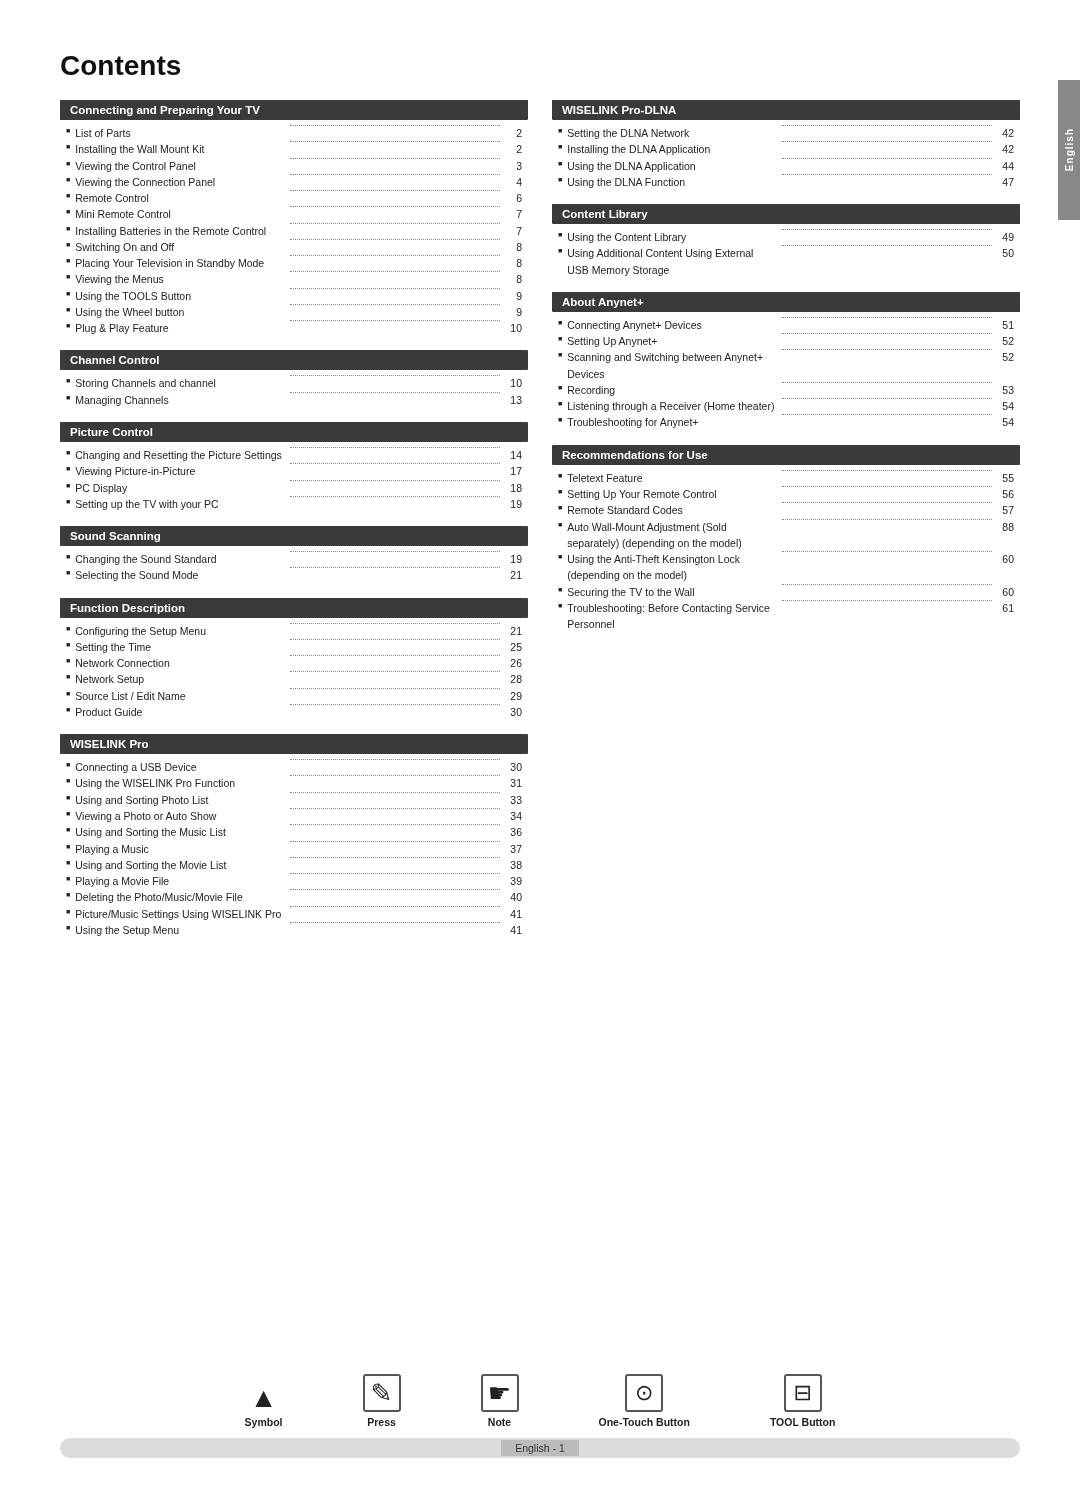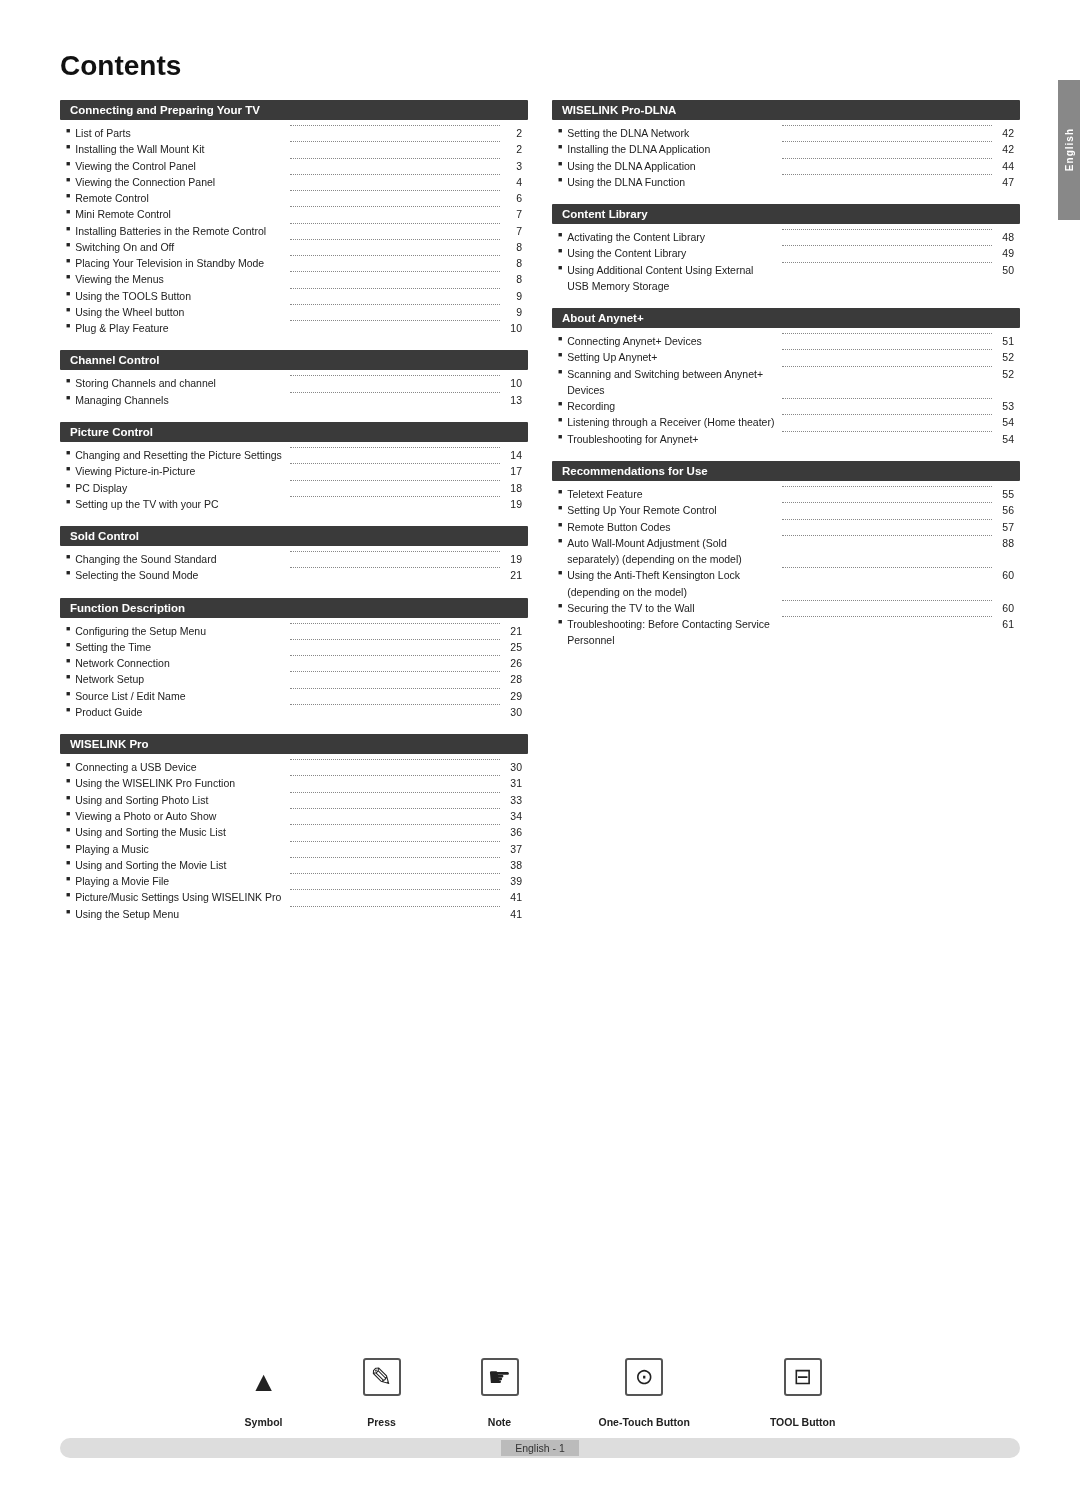--- a/index.html
+++ b/index.html
@@ -134,21 +134,20 @@
       gap: 4px;
       font-size: 10.5px;
     }
     .symbol-icon {
       font-size: 28px;
       line-height: 1;
     }
     .symbol-label {
       font-weight: bold;
       font-size: 10.5px;
-      margin-top: 16px;
     }
     .footer-page {
       text-align: center;
       font-size: 10.5px;
       color: #333;
       background: #ddd;
       display: inline-block;
       padding: 2px 12px;
       margin: 0 auto;
       display: flex;
@@ -279,21 +278,21 @@
               <span class="item-page">18</span>
             </li>
             <li>
               <span class="item-text">Setting up the TV with your PC</span>
               <span class="item-dots"></span>
               <span class="item-page">19</span>
             </li>
           </ul>
         </div>
         <div class="section">
-          <div class="section-header">Sold Control</div>
+          <div class="section-header">Sound Scanning</div>
           <ul class="section-items">
             <li>
               <span class="item-text">Changing the Sound Standard</span>
               <span class="item-dots"></span>
               <span class="item-page">19</span>
             </li>
             <li>
               <span class="item-text">Selecting the Sound Mode</span>
               <span class="item-dots"></span>
               <span class="item-page">21</span>
@@ -372,20 +371,25 @@
               <span class="item-text">Using and Sorting the Movie List</span>
               <span class="item-dots"></span>
               <span class="item-page">38</span>
             </li>
             <li>
               <span class="item-text">Playing a Movie File</span>
               <span class="item-dots"></span>
               <span class="item-page">39</span>
             </li>
             <li>
+              <span class="item-text">Deleting the Photo/Music/Movie File</span>
+              <span class="item-dots"></span>
+              <span class="item-page">40</span>
+            </li>
+            <li>
               <span class="item-text">Picture/Music Settings Using WISELINK Pro</span>
               <span class="item-dots"></span>
               <span class="item-page">41</span>
             </li>
             <li>
               <span class="item-text">Using the Setup Menu</span>
               <span class="item-dots"></span>
               <span class="item-page">41</span>
             </li>
           </ul>
@@ -415,25 +419,20 @@
               <span class="item-text">Using the DLNA Function</span>
               <span class="item-dots"></span>
               <span class="item-page">47</span>
             </li>
           </ul>
         </div>
         <div class="section">
           <div class="section-header">Content Library</div>
           <ul class="section-items">
             <li>
-              <span class="item-text">Activating the Content Library</span>
-              <span class="item-dots"></span>
-              <span class="item-page">48</span>
-            </li>
-            <li>
               <span class="item-text">Using the Content Library</span>
               <span class="item-dots"></span>
               <span class="item-page">49</span>
             </li>
             <li>
               <span class="item-text">Using Additional Content Using External USB Memory Storage</span>
               <span class="item-dots"></span>
               <span class="item-page">50</span>
             </li>
           </ul>
@@ -480,21 +479,21 @@
               <span class="item-text">Teletext Feature</span>
               <span class="item-dots"></span>
               <span class="item-page">55</span>
             </li>
             <li>
               <span class="item-text">Setting Up Your Remote Control</span>
               <span class="item-dots"></span>
               <span class="item-page">56</span>
             </li>
             <li>
-              <span class="item-text">Remote Button Codes</span>
+              <span class="item-text">Remote Standard Codes</span>
               <span class="item-dots"></span>
               <span class="item-page">57</span>
             </li>
             <li>
               <span class="item-text">Auto Wall-Mount Adjustment (Sold separately) (depending on the model)</span>
               <span class="item-dots"></span>
               <span class="item-page">88</span>
             </li>
             <li>
               <span class="item-text">Using the Anti-Theft Kensington Lock (depending on the model)</span>

